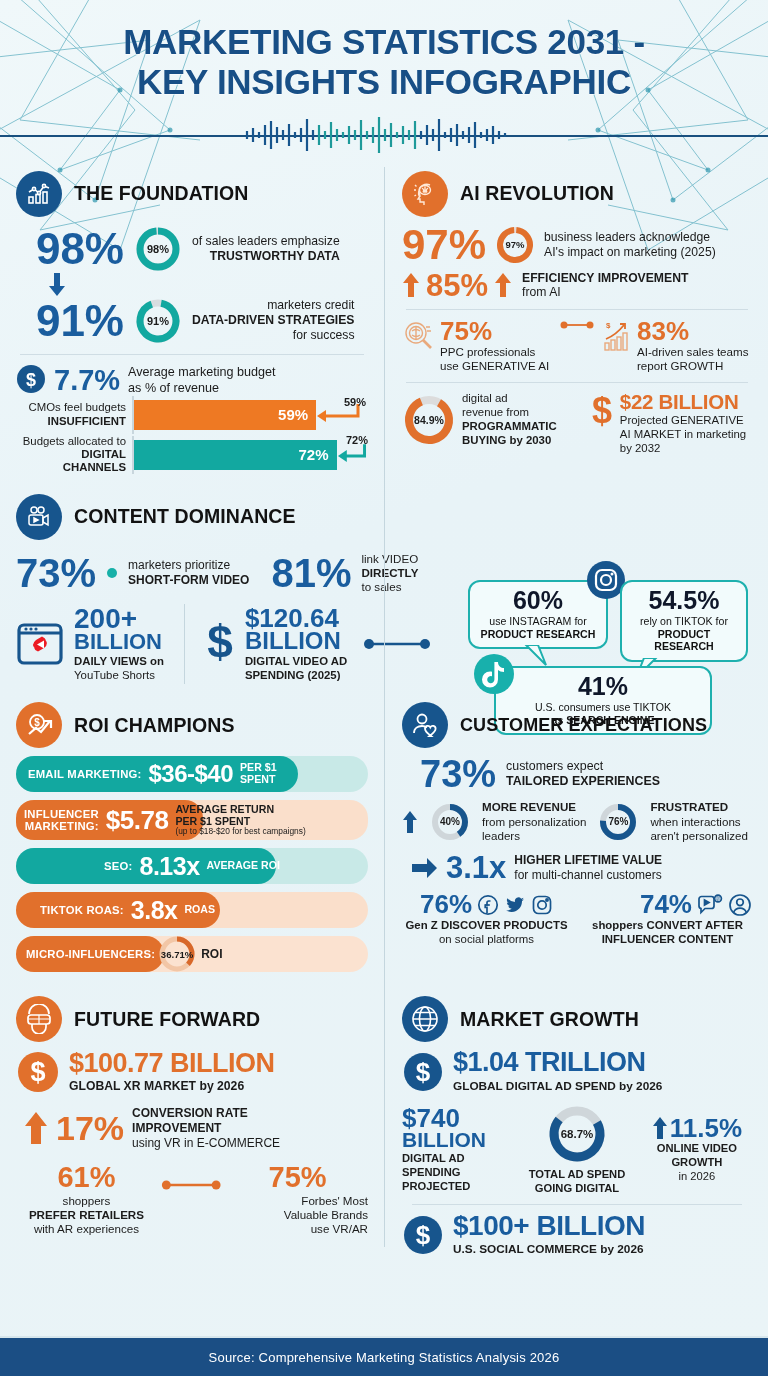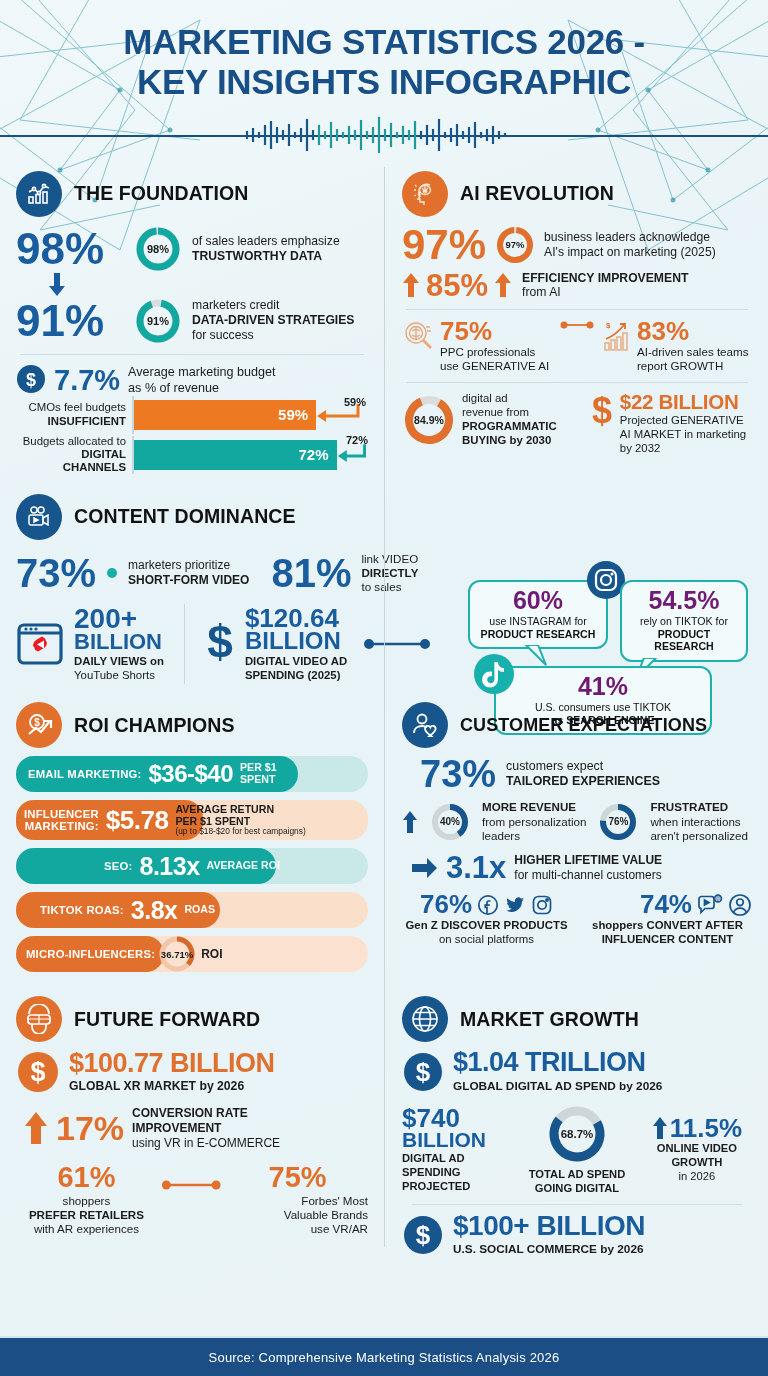--- a/index.html
+++ b/index.html
@@ -61,21 +61,21 @@
   .txt { font-size: 12.2px; color: #1b1b1b; line-height: 1.22; }
 
   
   .donut { position: relative; flex: none; }
   .donut .lbl {
     position:absolute; inset:0; display:flex; align-items:center; justify-content:center;
     font-weight:800; color:#1b1b1b;
   }
 
   
-  .f-row { display:flex; align-items:center; gap:10px; }
+  .f-row { display:flex; align-items:center; gap:10px;text-align:right; }
   .arrow-down { width: 100%; display:flex; justify-content:flex-start; padding-left: 30px; }
 
   .hr { height:1px; background:#cfdde4; margin: 9px 4px; }
 
   
   .bars { margin-top: 2px; position: relative; }
   .bar-line { display:flex; align-items:center; gap: 0; margin-bottom: 5px; }
   .bar-label { width: 116px; text-align: right; font-size: 11.4px; line-height:1.18; color:#1b1b1b; padding-right:6px; }
   .bar-label b { font-weight:800; }
   .bar-track { flex:1; position:relative; height: 30px; display:flex; align-items:center; }
@@ -89,21 +89,21 @@
   
   .ai-row { display:flex; align-items:center; gap: 9px; }
   .split2 { display:flex; gap: 8px; align-items:flex-start; }
 
   
   .cd { position: relative; padding: 2px 0 0 0; }
   .bubble {
     position:absolute; border:2px solid #1eb0ae; border-radius:12px; background:#f2fbfc;
     text-align:center; padding:6px 8px 7px;
   }
-  .bubble .num { font-weight:800; color:#701a75; line-height:1; }
+  .bubble .num { font-weight:800; color:#0f172a; line-height:1; }
   .bubble .sub { font-size:10.6px; color:#111; line-height:1.2; margin-top:2px; }
 
   
   .roi-bar { position: relative; height: 36px; margin-bottom: 8px; border-radius: 18px; display:flex; align-items:center; }
   .roi-bar .fill { position:absolute; left:0; top:0; bottom:0; border-radius:18px; }
   .roi-bar .content { position:relative; display:flex; align-items:center; width:100%; padding-left: 12px; gap:7px; }
   .roi-cat { color:#fff; font-weight:800; font-size:11.3px; line-height:1.1; letter-spacing:.2px; }
   .roi-val { color:#fff; font-weight:800; font-size:23px; letter-spacing:-.5px; }
   .roi-note { font-weight:800; font-size:10.6px; line-height:1.12; }
 
@@ -147,21 +147,21 @@
         <circle cx="95" cy="200" r="2.5"></circle>
       <circle cx="648" cy="90" r="2.5"></circle>
         <circle cx="708" cy="170" r="2.5"></circle>
       <circle cx="598" cy="130" r="2.5"></circle>
         <circle cx="673" cy="200" r="2.5"></circle>
     </g>
   </svg>
 
   <div class="header">
     <div class="title">
-      <span>MARKETING STATISTICS 2026 -</span>
+      <span>MARKETING STATISTICS 2031 -</span>
       <span class="l2">KEY INSIGHTS INFOGRAPHIC</span>
     </div>
     <div class="wave-row">
       <div class="rule"></div>
       <svg width="290" height="36" viewBox="0 0 290 36">
         <g stroke-width="2.2" stroke-linecap="butt">
           <g stroke="#17558d">
             <line x1="8" y1="14" x2="8" y2="22"></line>
               <line x1="14" y1="11" x2="14" y2="25"></line>
             <line x1="20" y1="15" x2="20" y2="21"></line>

